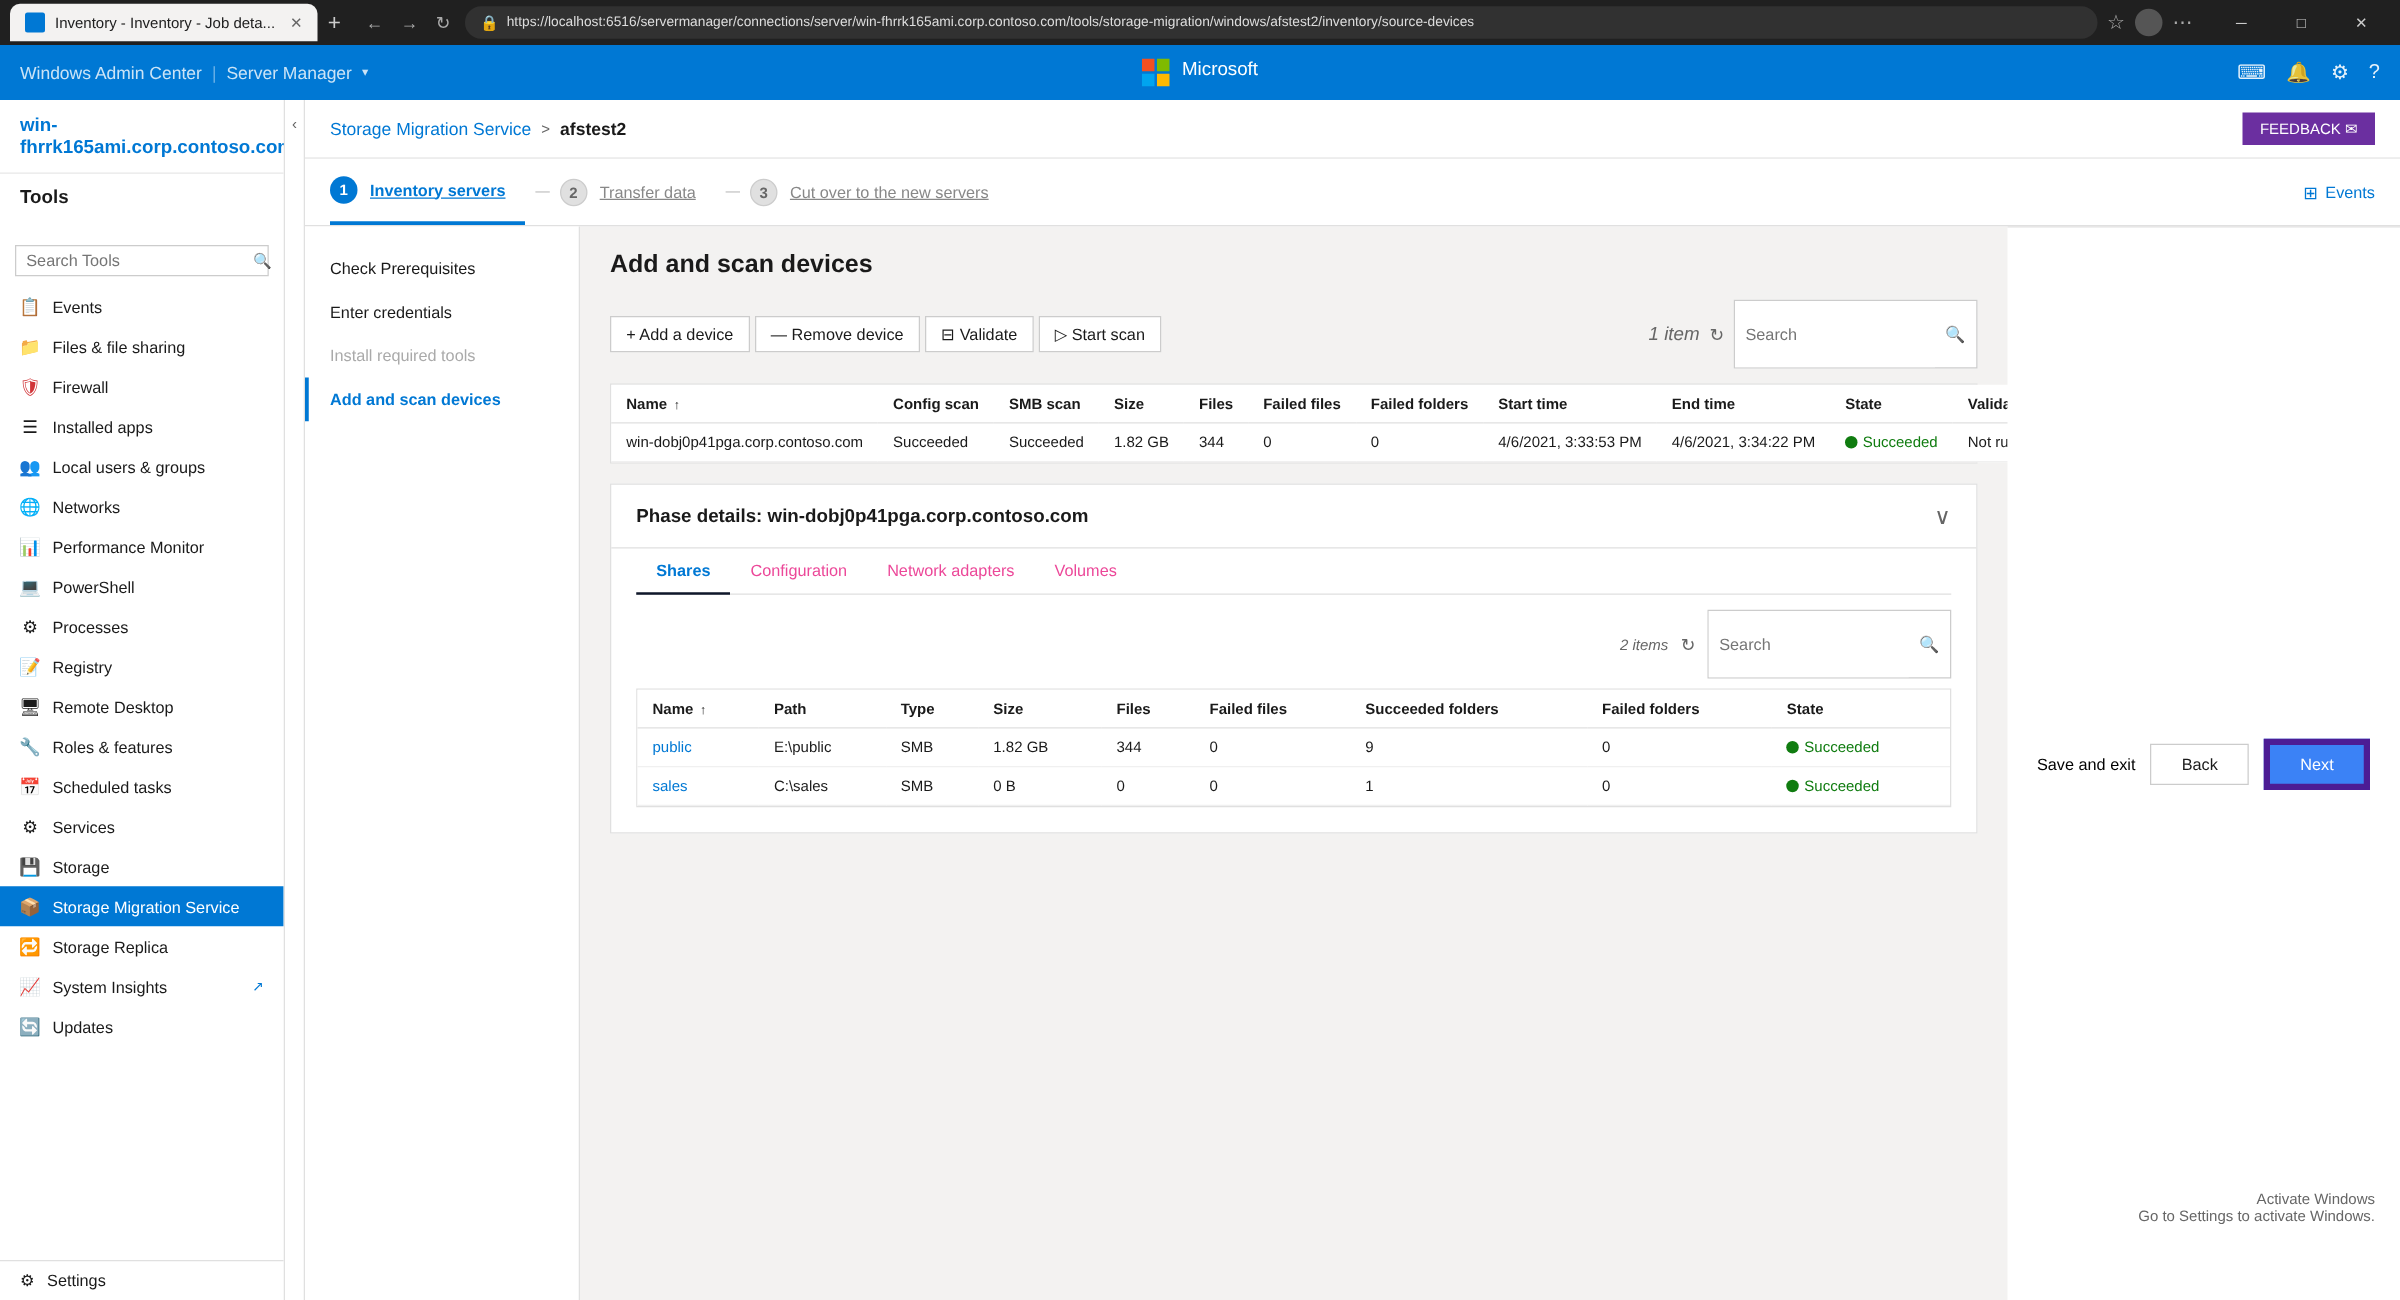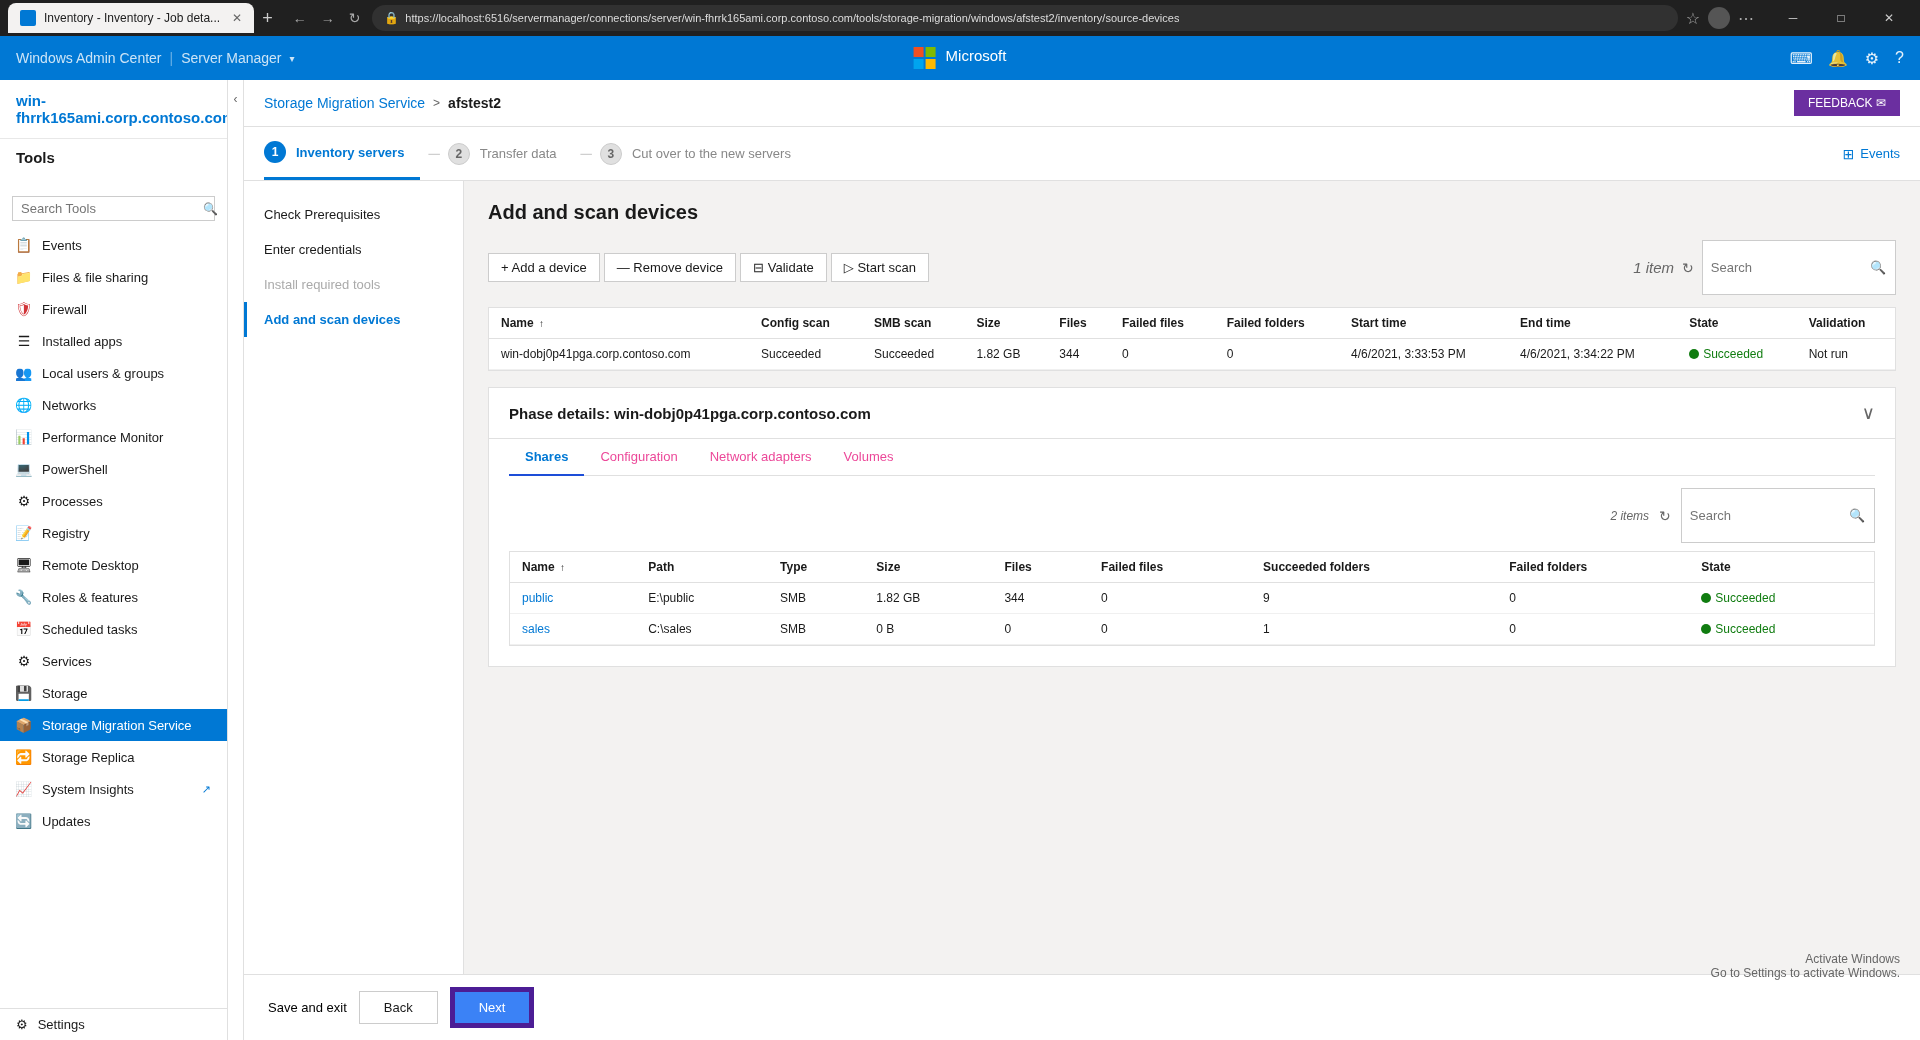--- a/index.html
+++ b/index.html
@@ -55,21 +55,21 @@
     .breadcrumb-current { font-size: 14px; font-weight: 600; color: #1a1a1a; }
     .feedback-btn { margin-left: auto; background: #6b2fa0; color: white; border: none; padding: 6px 14px; font-size: 12px; cursor: pointer; display: flex; align-items: center; gap: 4px; }
 
     
     .steps-bar { background: white; padding: 0 20px; display: flex; align-items: center; border-bottom: 1px solid #e0e0e0; }
     .step { display: flex; align-items: center; padding: 14px 16px 14px 0; gap: 10px; cursor: pointer; position: relative; }
     .step.active { border-bottom: 3px solid #0078d4; }
     .step-num { width: 22px; height: 22px; border-radius: 50%; display: flex; align-items: center; justify-content: center; font-size: 12px; font-weight: 600; }
     .step.active .step-num { background: #0078d4; color: white; }
     .step.inactive .step-num { background: #e0e0e0; color: #666; border: 1px solid #ccc; }
-    .step-label { font-size: 13px; }
+    .step-label { font-size: 13px; text-decoration: underline; }
     .step.active .step-label { color: #0078d4; font-weight: 600; }
     .step.inactive .step-label { color: #888; }
     .step-sep { color: #ccc; margin: 0 8px; font-size: 16px; }
     .events-btn { margin-left: auto; display: flex; align-items: center; gap: 6px; color: #0078d4; cursor: pointer; font-size: 13px; padding: 8px 0; }
 
     
     .two-col { display: flex; height: 100%; }
     .left-panel { width: 220px; background: white; border-right: 1px solid #e0e0e0; padding: 16px 0; flex-shrink: 0; }
     .left-panel-item { padding: 10px 20px; cursor: pointer; font-size: 13px; color: #1a1a1a; }
     .left-panel-item.active { border-left: 3px solid #0078d4; font-weight: 600; color: #0078d4; padding-left: 17px; }
@@ -98,21 +98,21 @@
 
     
     .phase-details { background: white; margin-top: 16px; border: 1px solid #e0e0e0; }
     .phase-header { display: flex; align-items: center; justify-content: space-between; padding: 14px 20px; border-bottom: 1px solid #e0e0e0; cursor: pointer; }
     .phase-title { font-size: 15px; font-weight: 600; color: #1a1a1a; }
     .phase-content { padding: 0 20px 20px; }
 
     
     .phase-tabs { display: flex; gap: 0; border-bottom: 1px solid #e0e0e0; margin-bottom: 12px; }
     .phase-tab { padding: 10px 16px; cursor: pointer; font-size: 13px; color: #ec4899; }
-    .phase-tab.active { color: #0078d4; border-bottom: 2px solid #1d4ed8; font-weight: 600; margin-bottom: -1px; }
+    .phase-tab.active { color: #0078d4; border-bottom: 2px solid #0f172a; font-weight: 600; margin-bottom: -1px; }
 
     
     .phase-toolbar { display: flex; align-items: center; justify-content: flex-end; gap: 6px; margin-bottom: 8px; }
     .phase-count { color: #666; font-size: 12px; font-style: italic; }
 
     
     .bottom-bar { background: white; border-top: 1px solid #e0e0e0; padding: 12px 24px; display: flex; align-items: center; gap: 12px; flex-shrink: 0; }
     .bottom-btn { padding: 8px 24px; font-size: 13px; cursor: pointer; }
     .bottom-btn.primary { background: #3b82f6; color: white; border: 5px solid #4c1d95; }
     .bottom-btn.secondary { background: white; color: #1a1a1a; border: 1px solid #ccc; }
@@ -309,21 +309,21 @@
       <div class="step inactive">
         <div class="step-num">3</div>
         <span class="step-label">Cut over to the new servers</span>
       </div>
       <div class="events-btn">
         <span style="font-size:14px;">⊞</span>
         <span>Events</span>
       </div>
     </div>
 
-    <div style="flex:1; display:flex; flex-direction:column; overflow:hidden;">
+    <div style="flex:1; display:flex; flex-direction:row; overflow:hidden;">
       <div class="two-col" style="flex:1; overflow:hidden;">
 
         <div class="left-panel">
           <div class="left-panel-item">
             <span>Check Prerequisites</span>
           </div>
           <div class="left-panel-item">
             <span>Enter credentials</span>
           </div>
           <div class="left-panel-item disabled">

